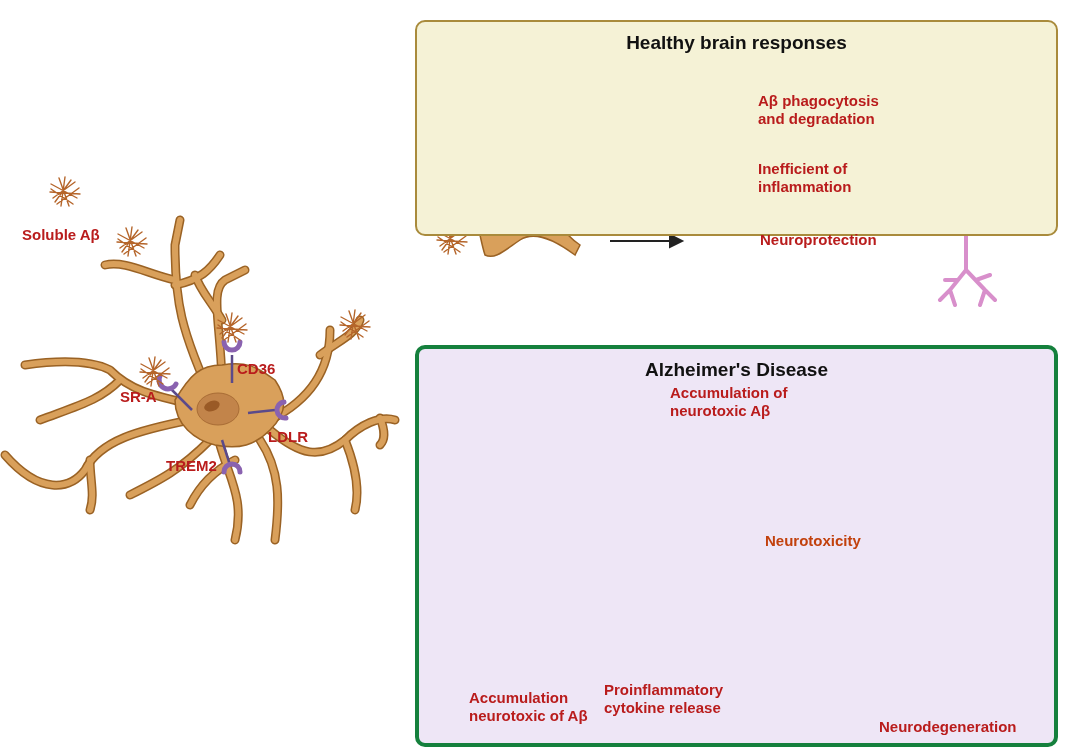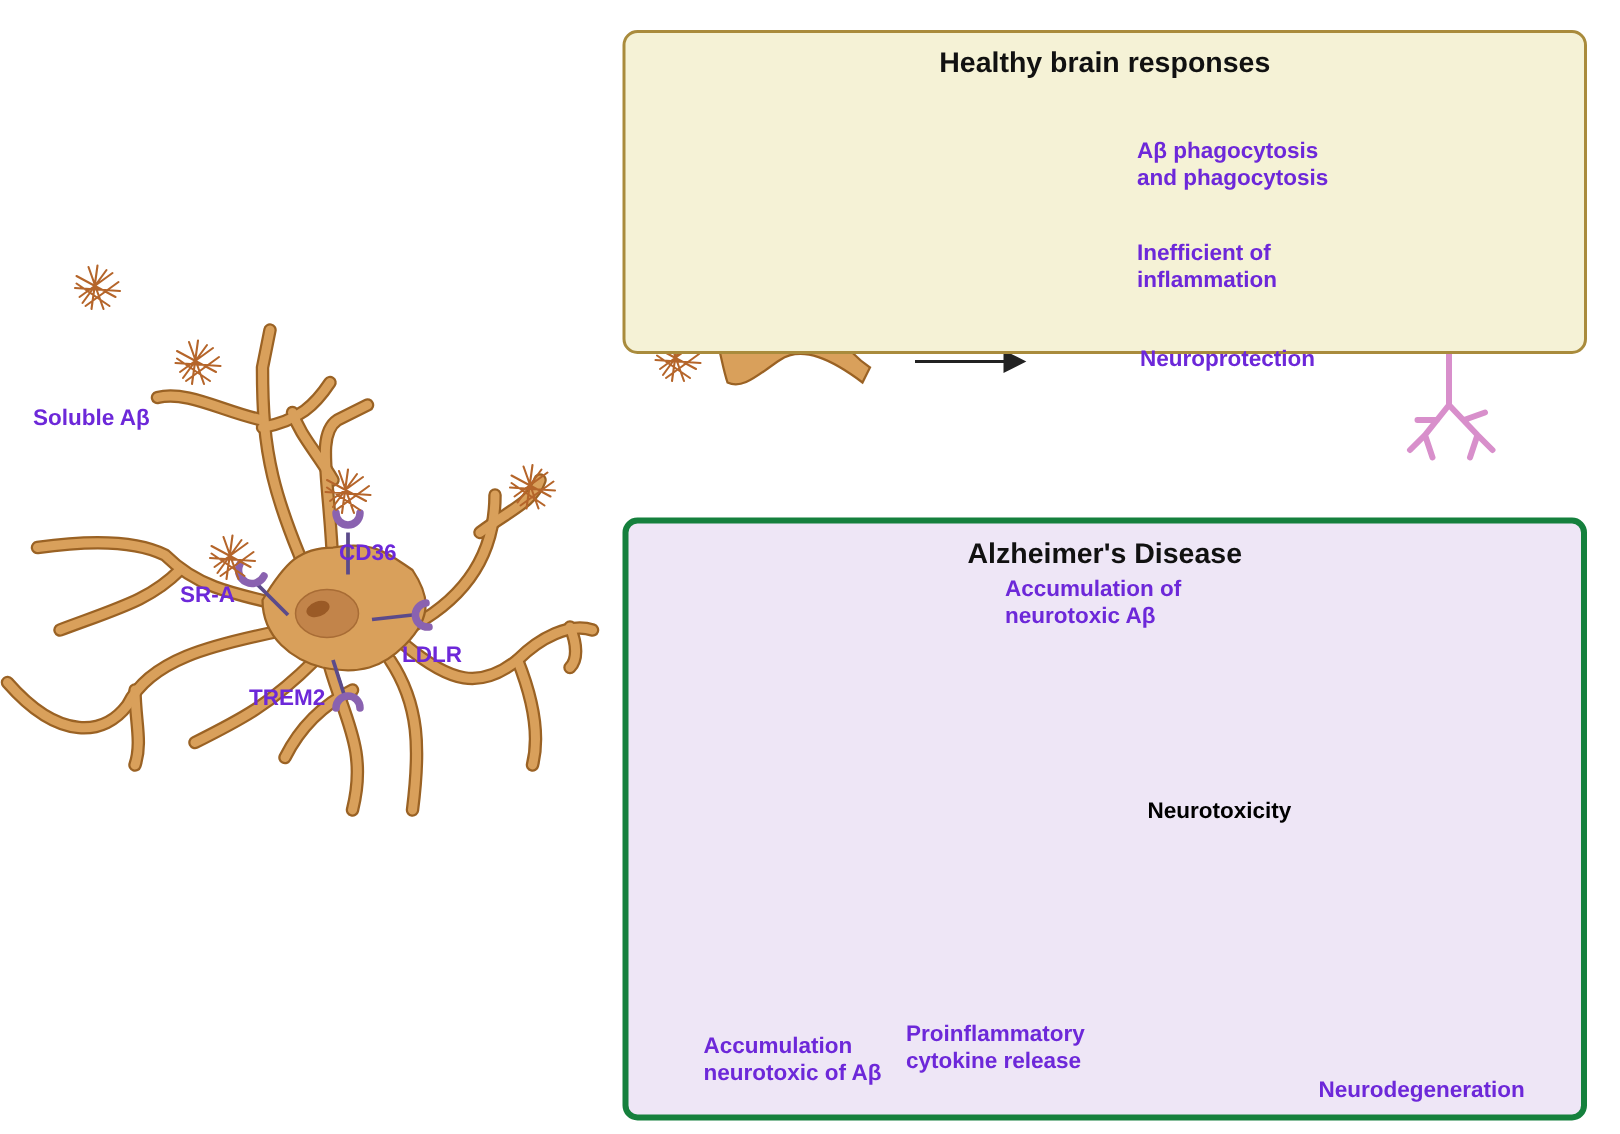--- a/index.html
+++ b/index.html
@@ -1,17 +1,17 @@
 <!DOCTYPE html>
 <html><head>
 <meta charset="utf-8">
 <style>
   html,body{margin:0;padding:0;background:#ffffff;}
   body{width:1080px;height:756px;position:relative;overflow:hidden;font-family:"Liberation Sans",sans-serif;}
-  .lbl{position:absolute;font-weight:bold;color:#6d28d9;font-size:15px;line-height:18px;white-space:nowrap;}
+  .lbl{position:absolute;font-weight:bold;color:#b91c1c;font-size:15px;line-height:18px;white-space:nowrap;}
   .panel{position:absolute;border-radius:10px;box-sizing:border-box;}
   #healthy{left:415px;top:20px;width:643px;height:216px;background:#f5f2d6;border:2px solid #a98b3c;}
   #ad{left:415px;top:345px;width:643px;height:402px;background:#eee6f6;border:4px solid #15803d;}
   .ptitle{position:absolute;font-weight:bold;font-size:19px;color:#111;width:100%;text-align:center;}
   svg{position:absolute;left:0;top:0;}
 </style>
 </head>
 <body>
 
 <svg id="art" width="1080" height="756">
@@ -177,33 +177,33 @@
     <path d="M910,420 C925,405 935,395 945,400 L955,385 C965,395 960,405 972,410 C985,420 990,430 980,438 C970,450 960,455 955,470 C950,490 952,510 948,520 L942,520 C945,500 940,480 935,465 C925,455 905,445 905,430 Z" stroke-width="1"></path>
     <ellipse cx="942" cy="443" rx="11" ry="10" fill="#555" stroke="none"></ellipse>
     <circle cx="942" cy="443" r="3" fill="#111" stroke="none"></circle>
     <g stroke="#8c8c8c" stroke-width="3" stroke-linecap="round" fill="none" stroke-dasharray="7,5">
       <path d="M945,400 L945,370 L955,360 M960,405 L975,380 L980,365 M905,430 L880,440 M910,420 L890,400 M972,410 L1000,405 L1020,395 M980,438 L1010,450 L1025,470 M965,450 L985,470 M930,455 L900,470 L880,468"></path>
       <path d="M946,525 L945,560 L948,600 L943,640 L946,680 M945,680 L930,695 M948,680 L965,700 M944,690 L940,710"></path>
     </g>
   </g>
 </svg>
 
-<div class="lbl" style="left:22px;top:226px;margin-top:44px;">Soluble Aβ</div>
-<div class="lbl" style="left:226px;top:360px;">CD36</div>
+<div class="lbl" style="left:22px;top:226px;">Soluble Aβ</div>
+<div class="lbl" style="left:237px;top:360px;">CD36</div>
 <div class="lbl" style="left:120px;top:388px;">SR-A</div>
 <div class="lbl" style="left:268px;top:428px;text-align:center;">LDLR</div>
 <div class="lbl" style="left:166px;top:457px;">TREM2</div>
 
 <div class="panel" id="healthy">
   <div class="ptitle" style="top:10px;">Healthy brain responses</div>
 </div>
-<div class="lbl" style="left:758px;top:92px;"><span>Aβ phagocytosis</span><br><span>and phagocytosis</span></div>
+<div class="lbl" style="left:758px;top:92px;"><span>Aβ phagocytosis</span><br><span>and degradation</span></div>
 <div class="lbl" style="left:758px;top:160px;"><span>Inefficient of</span><br><span>inflammation</span></div>
 <div class="lbl" style="left:760px;top:231px;">Neuroprotection</div>
 
 <div class="panel" id="ad">
   <div class="ptitle" style="top:10px;">Alzheimer's Disease</div>
 </div>
 <div class="lbl" style="left:670px;top:384px;"><span>Accumulation of</span><br><span>neurotoxic Aβ</span></div>
-<div class="lbl" style="left:765px;top:532px;color:#000000;">Neurotoxicity</div>
+<div class="lbl" style="left:765px;top:532px;color:#c2410c;">Neurotoxicity</div>
 <div class="lbl" style="left:469px;top:689px;"><span>Accumulation</span><br><span>neurotoxic of Aβ</span></div>
 <div class="lbl" style="left:604px;top:681px;"><span>Proinflammatory</span><br><span>cytokine release</span></div>
 <div class="lbl" style="left:879px;top:718px;">Neurodegeneration</div>
 
 </body></html>

